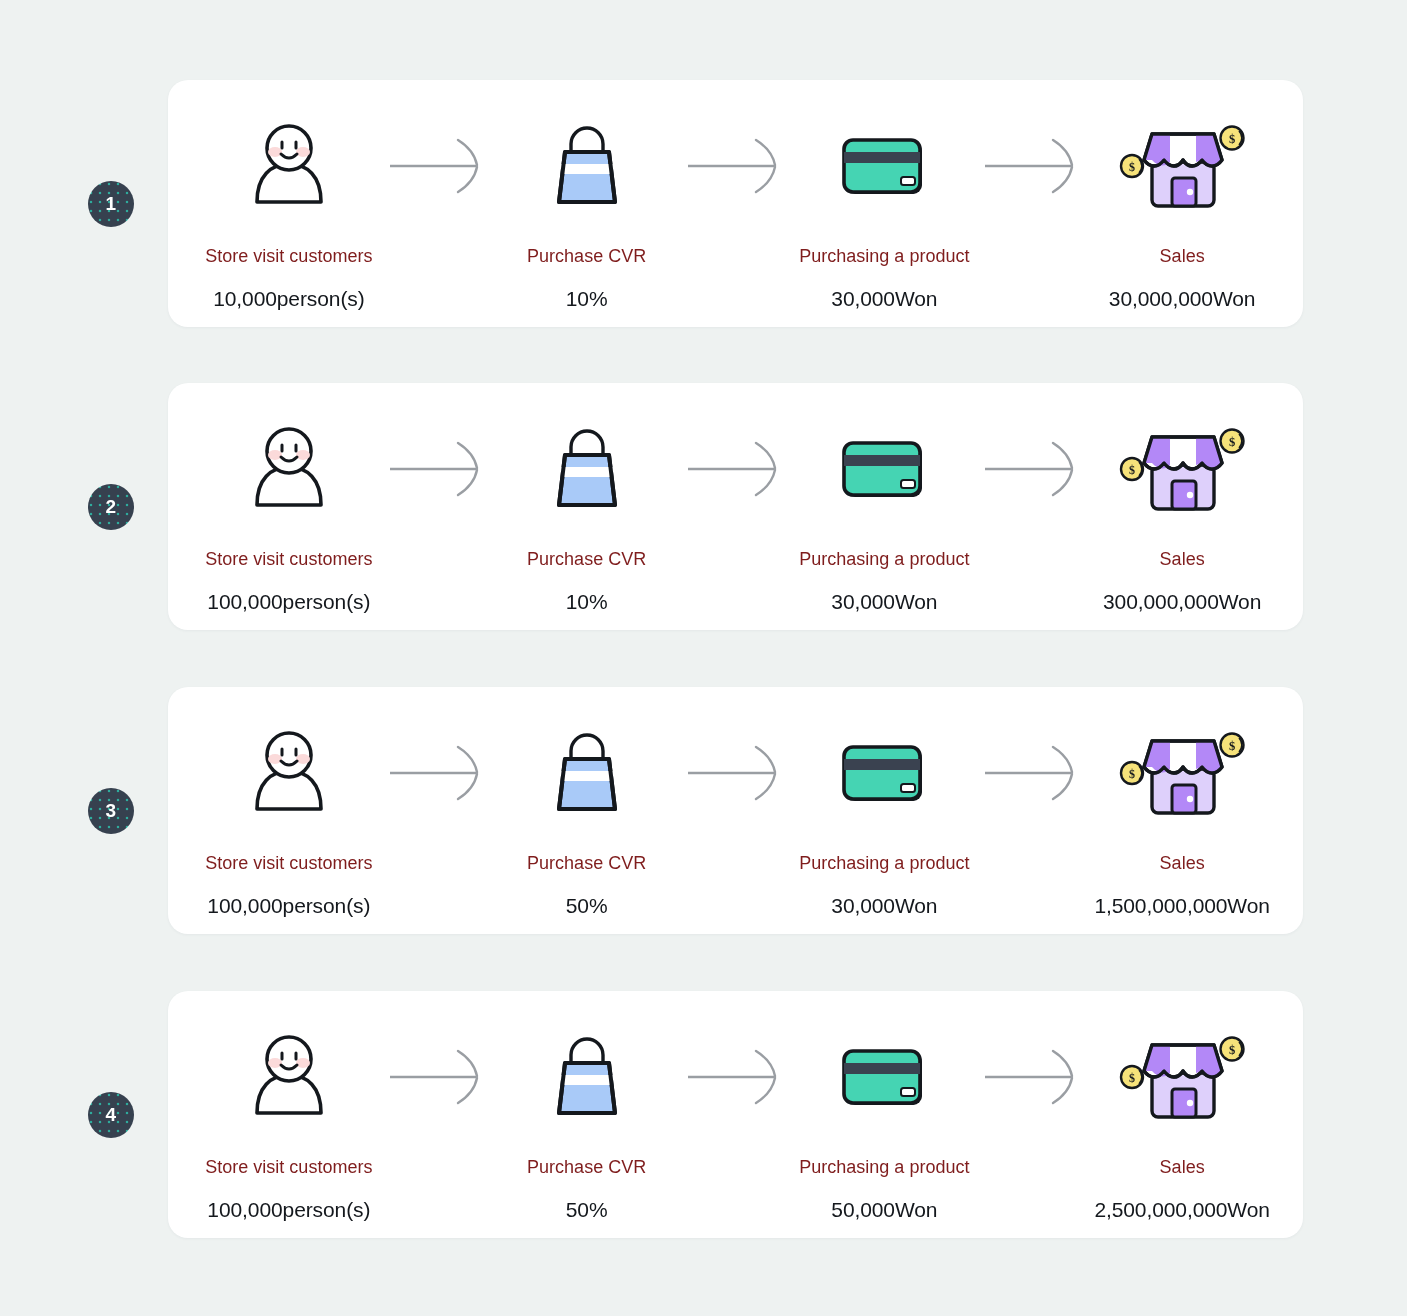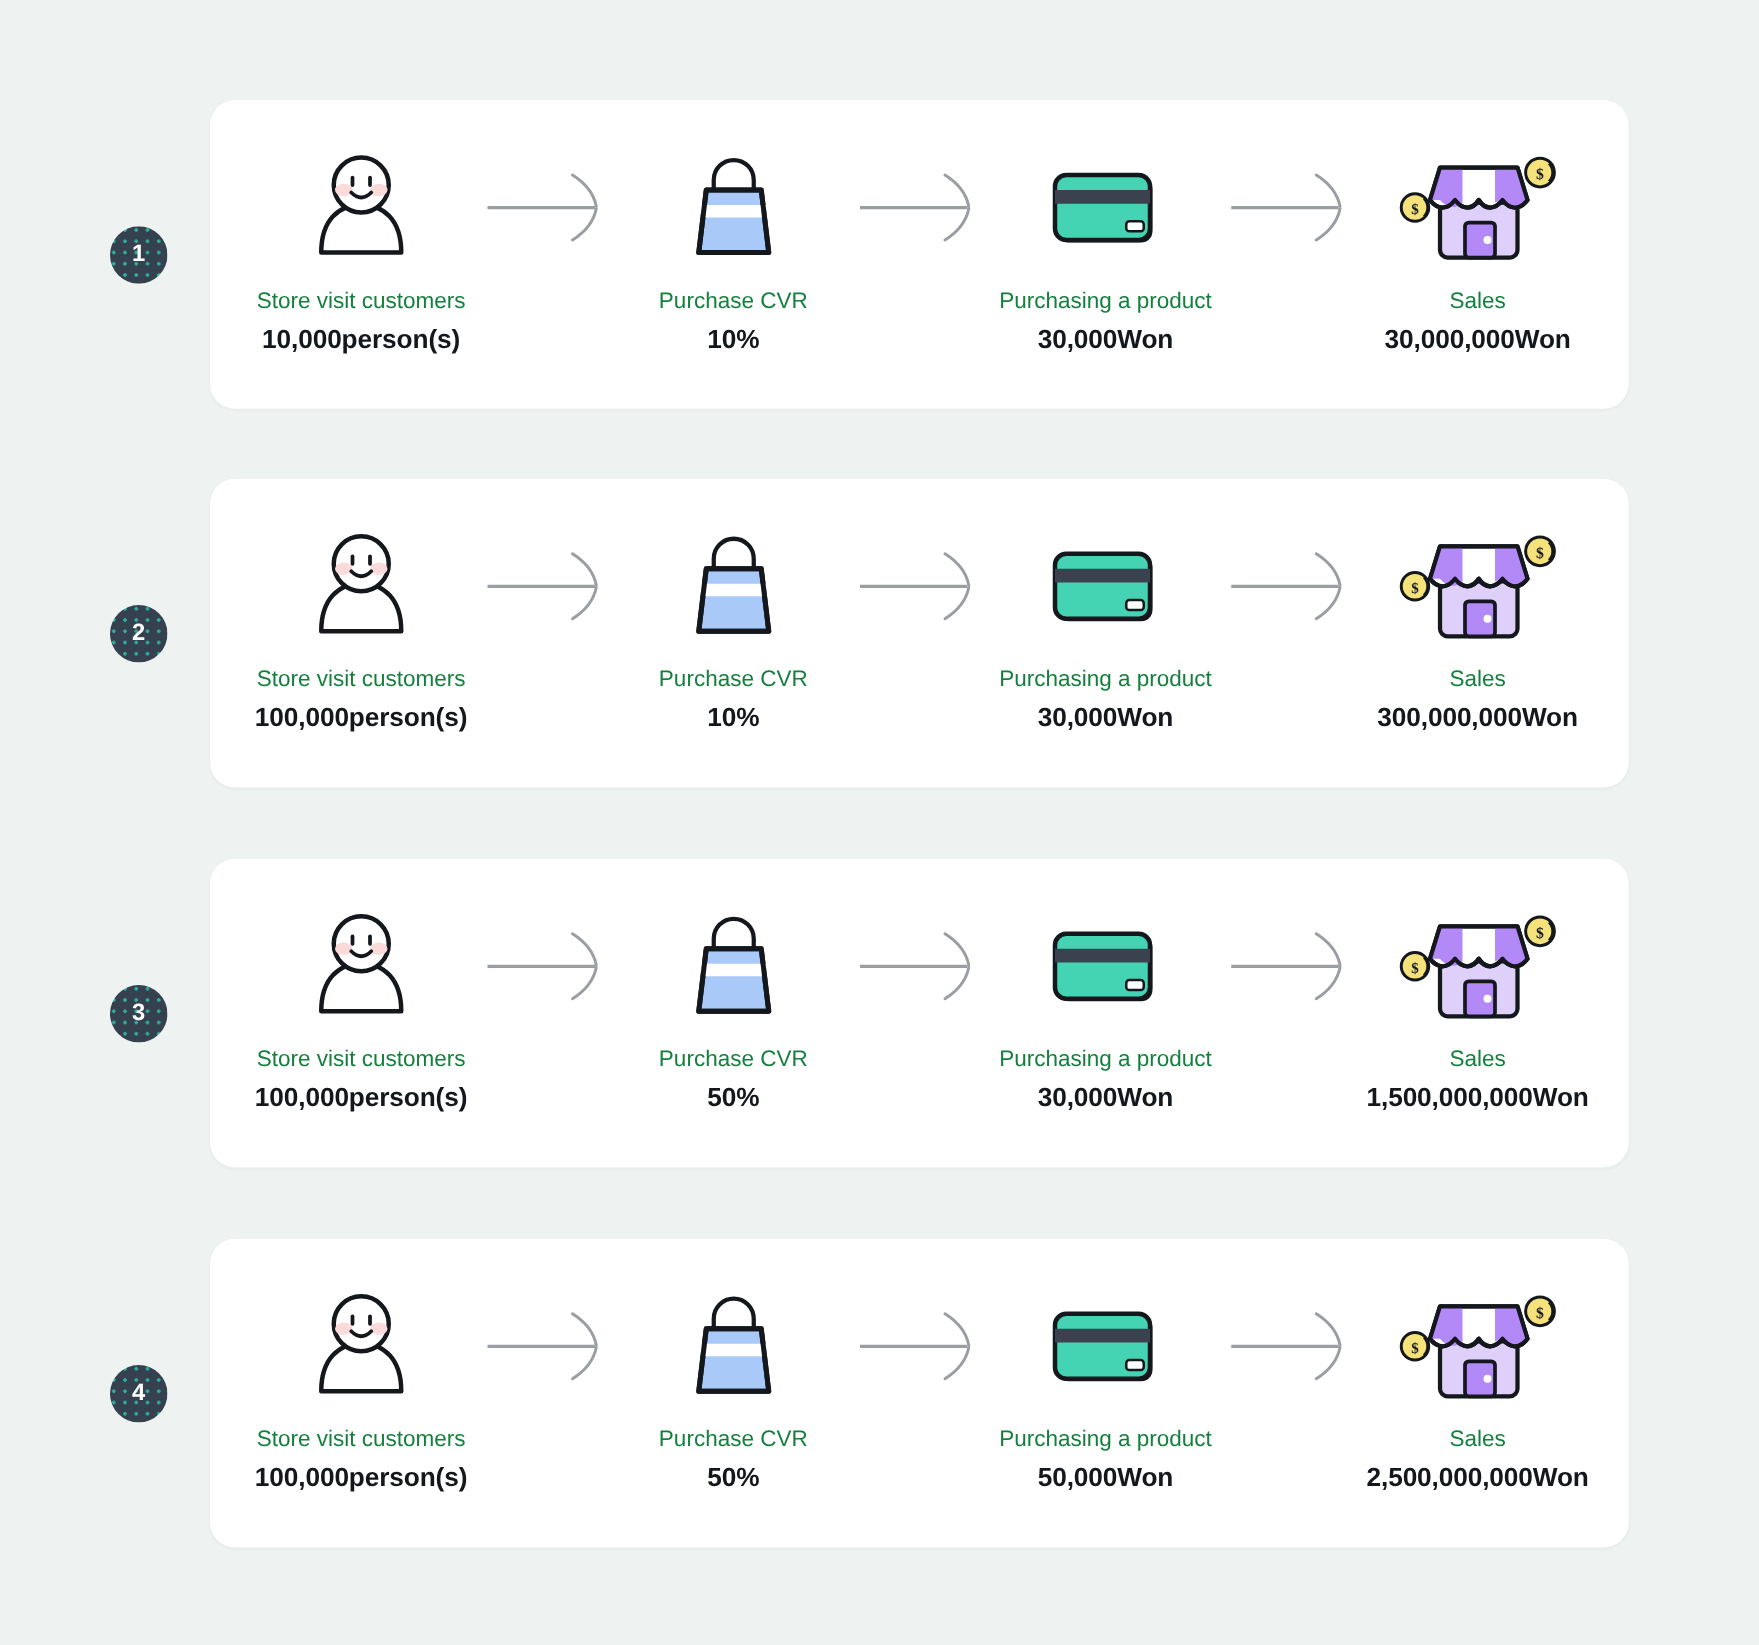--- a/index.html
+++ b/index.html
@@ -84,32 +84,32 @@
   }
 
   .icon-box {
     height: 104px;
     display: flex;
     align-items: center;
     justify-content: center;
   }
 
   .step-label {
-    margin-top: 12px;
+    margin-top: 28px;
     font-size: 18px;
-    color: #15803d;
+    color: #7f1d1d;
     text-align: center;
     line-height: 1.2;
     white-space: nowrap;
   }
 
   .step-value {
-    margin-top: 8px;
+    margin-top: 19px;
     font-size: 21px;
-    font-weight: bold;
+    font-weight: normal;
     color: #14181d;
     text-align: center;
     white-space: nowrap;
     letter-spacing: -0.1px;
   }
 
   .arrow-box {
     width: 108px;
     height: 104px;
     display: flex;

